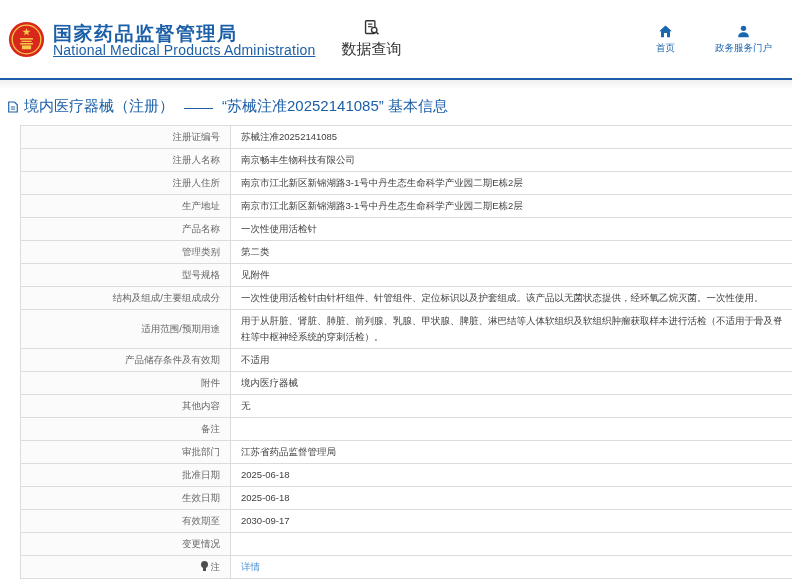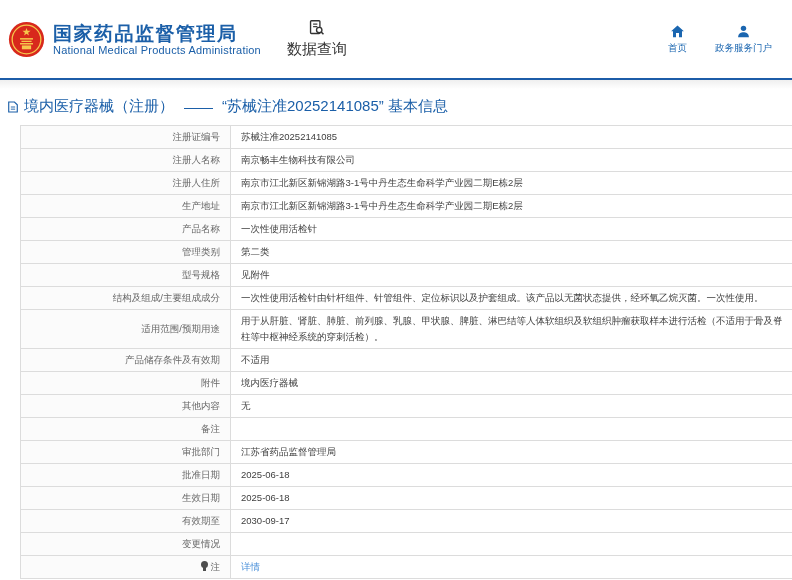--- a/index.html
+++ b/index.html
@@ -13,26 +13,26 @@
   
   .header {
     height:80px; display:flex; align-items:center;
     padding:0 18px 0 8px;
     border-bottom:2px solid #1c5ca8;
     background:#fff;
   }
   .logo { width:37px; height:37px; margin-right:8px; flex:0 0 auto; }
   .title-block { display:flex; flex-direction:column; }
   .agency-name { color:#1b5fa8; font-size:19px; font-weight:bold; letter-spacing:1.5px; line-height:23px; }
-  .agency-en   { color:#1b5fa8; font-size:11px; line-height:11px; letter-spacing:0.2px; }
+  .agency-en   { color:#1b5fa8; font-size:14px; line-height:11px; letter-spacing:0.2px;text-decoration:underline; }
   .data-query  { display:flex; align-items:center; gap:4px; margin-left:26px; color:#333; font-size:15px; cursor:pointer;flex-direction:column; }
   .header-spacer { flex:1; }
   .nav { display:flex; gap:28px; margin-right:2px; }
   .nav-item { display:flex; flex-direction:column; align-items:center; gap:3px;
-              color:#1b66b0; font-size:9.5px; cursor:pointer; }
+              color:#1b66b0; font-size:9.5px; cursor:pointer;margin-left:12px; }
 
   .sub-band { height:9px; background:linear-gradient(#efefef,#ffffff); }
 
   
   .breadcrumb { display:flex; align-items:center; gap:6px;
                 padding:8px 8px 9px 8px; color:#1b5fa8; font-size:15px; }
   .breadcrumb .dash { letter-spacing:-1px; margin:0 4px; }
 
   
   table.info { border-collapse:collapse; margin:0 20px; width:776px; table-layout:fixed; }

